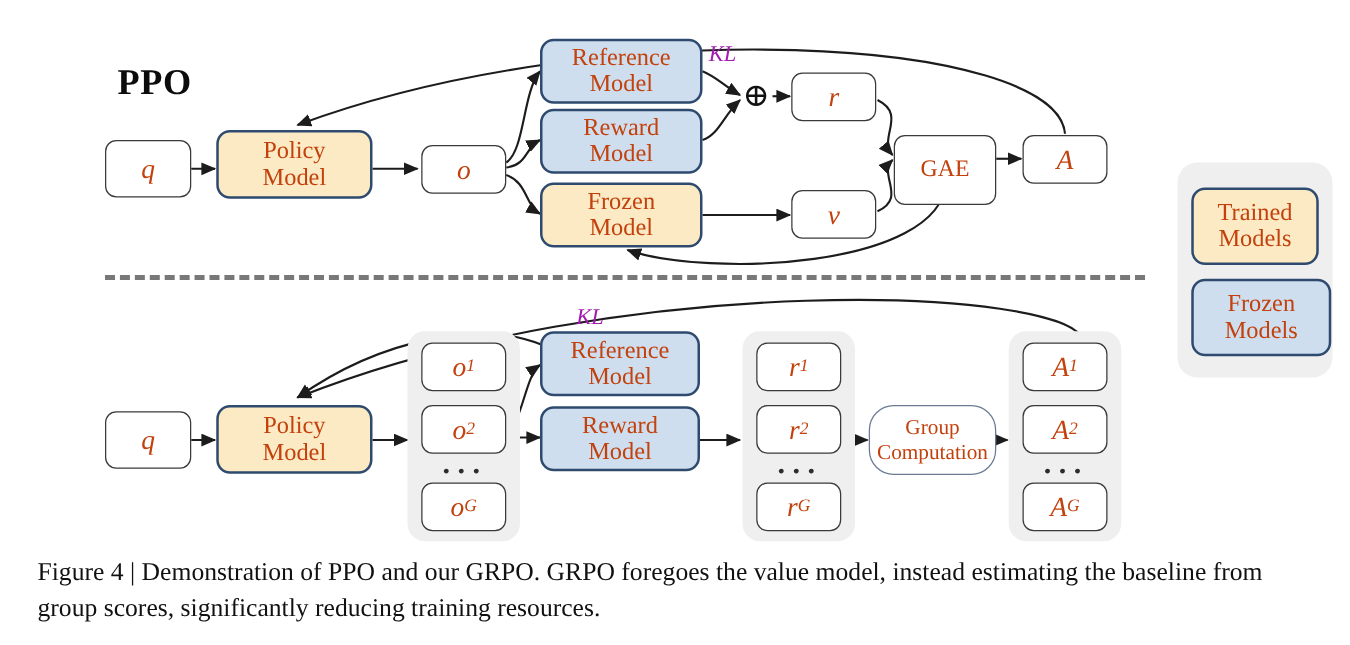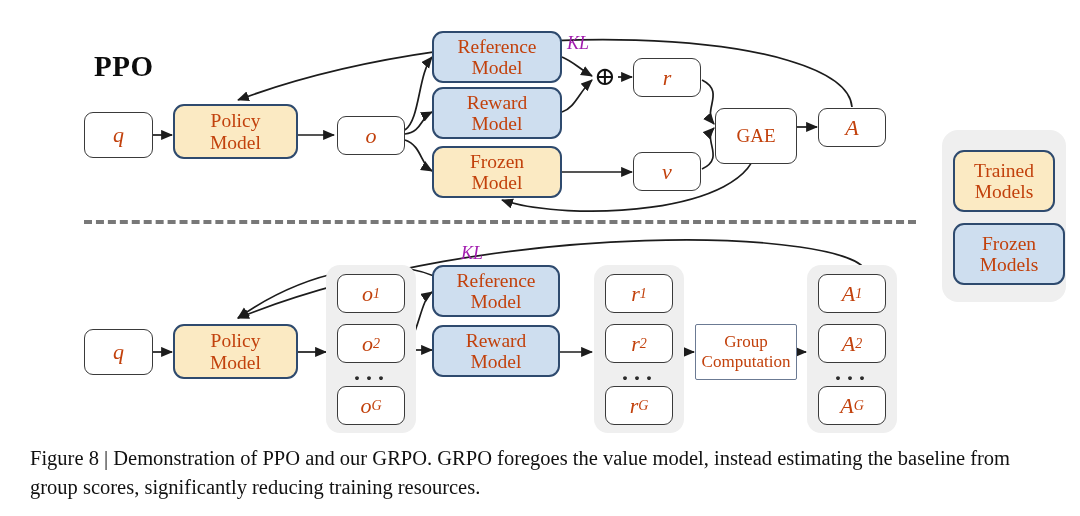--- a/index.html
+++ b/index.html
@@ -17,21 +17,21 @@
     text-align:center;line-height:1.08;
     border:1.6px solid #3a3a3a;border-radius:9px;background:#ffffff;
     color:#c2410c;font-size:19px;z-index:3;
   }
   .node.model{border:2.2px solid #2e4a6e;border-radius:11px;font-size:19.5px;}
   .node.trained{background:#fbeac3;}
   .node.frozen{background:#cedeef;}
   .node .lbl{display:block;}
   .node.math{font-style:italic;font-size:22px;font-family:"Liberation Serif","DejaVu Serif",serif;}
   .node.math .sub{font-size:14px;vertical-align:-0.28em;font-style:italic;}
-  .node.gc{font-size:17px;border:1.4px solid #6b7a93;border-radius:2px;line-height:1.15;}
+  .node.gc{font-size:17px;border:1.4px solid #6b7a93;border-radius:20px;line-height:1.15;}
 
   .grouping{
     position:absolute;background:#efefef;border-radius:14px;z-index:1;
   }
   .dots{
     position:absolute;z-index:3;color:#2c2c2c;font-size:24px;
     letter-spacing:4px;font-weight:bold;text-align:center;line-height:1;
   }
   .sectitle{
     position:absolute;font-weight:bold;font-size:29px;color:#0c0c0c;
@@ -250,13 +250,13 @@
   </div>
   <div class="node model frozen" style="left:927px;top:223px;width:112px;height:62px;">
     <div>
       <span class="lbl">Frozen</span>
       <span class="lbl">Models</span>
     </div>
   </div>
 
 </div>
 
-<div class="caption">Figure 8 | Demonstration of PPO and our GRPO. GRPO foregoes the value model, instead estimating the baseline from group scores, significantly reducing training resources.</div>
+<div class="caption">Figure 4 | Demonstration of PPO and our GRPO. GRPO foregoes the value model, instead estimating the baseline from group scores, significantly reducing training resources.</div>
 
 </body></html>

